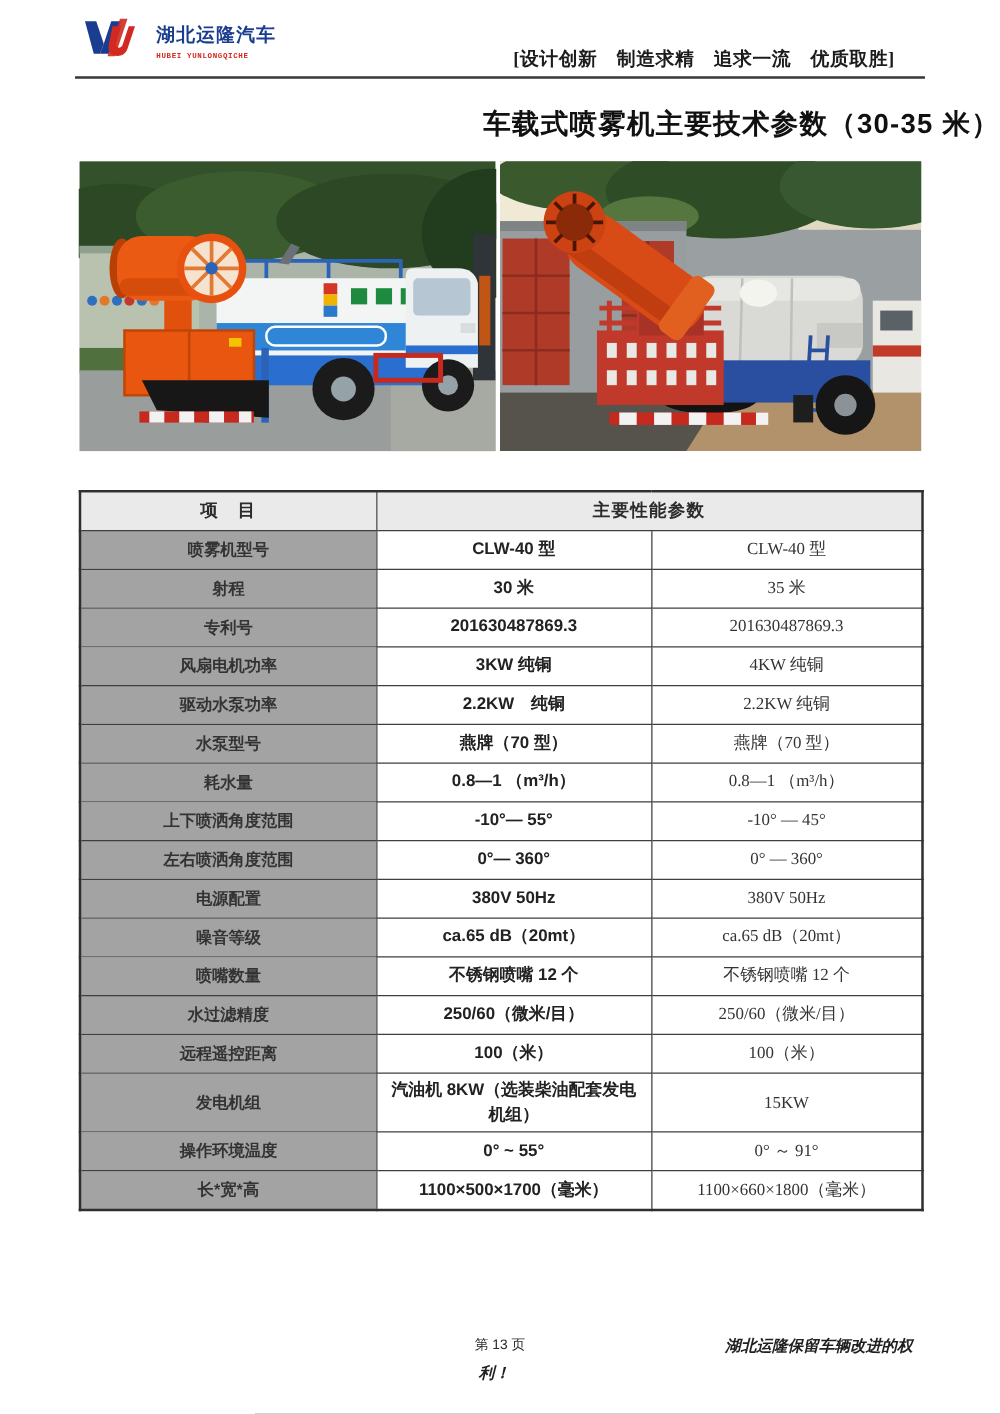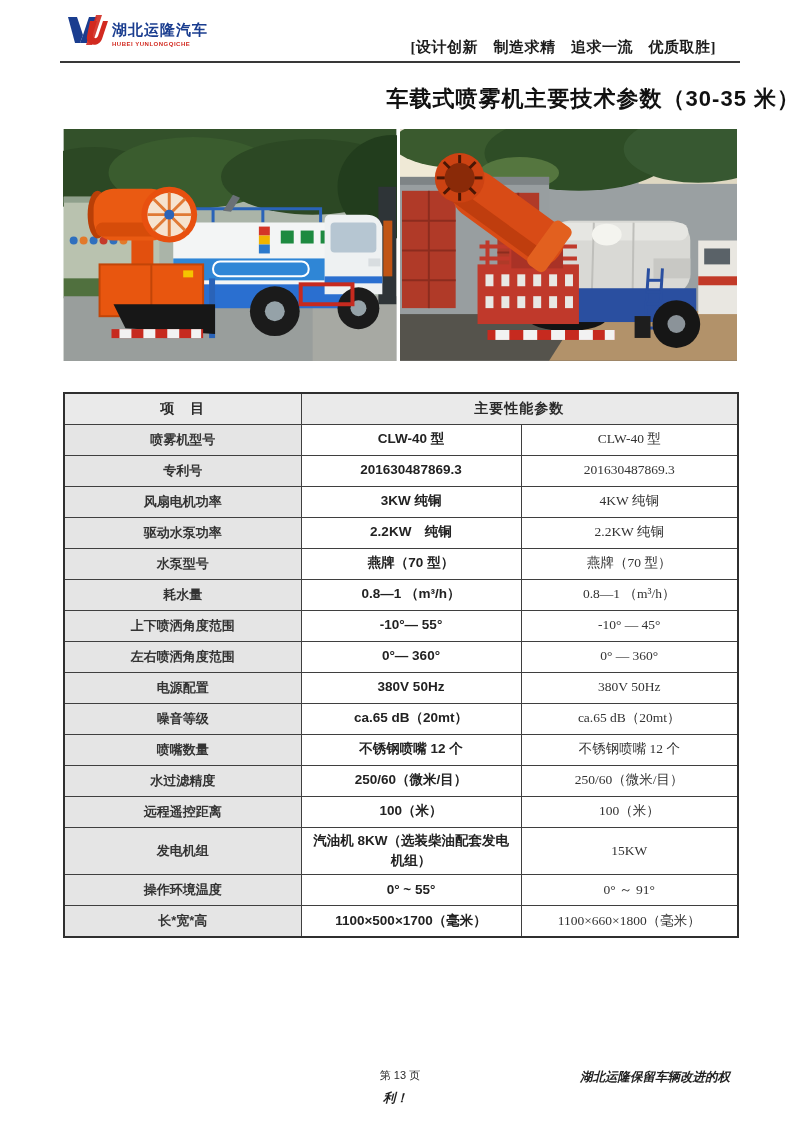--- a/index.html
+++ b/index.html
@@ -4,21 +4,21 @@
 <style>
   * { margin:0; padding:0; box-sizing:border-box; }
   html,body { background:#888; }
   body { font-family:"Liberation Sans", sans-serif; }
   .page {
     position:relative; width:800px; height:1131px;
     background:#ffffff; margin:0 auto; overflow:hidden;
     color:#222;
   }
   
-  .logo-block { position:absolute; left:66px; top:13px; display:flex; align-items:flex-start; gap:4px; }
+  .logo-block { position:absolute; left:66px; top:13px; display:flex; align-items:flex-start; gap:17px;font-family:Liberation Mono, monospace; }
   .logo-text { display:flex; flex-direction:column; margin-top:9px; }
   .logo-cn { font-size:15px; font-weight:bold; color:#1a3d8f; letter-spacing:1px; line-height:1.1; }
   .logo-en { font-size:6px; font-weight:bold; color:#d22a20; letter-spacing:0.5px; margin-top:2px; }
   .slogan {
     position:absolute; right:84px; top:38px;
     font-family:"Liberation Serif", serif; font-weight:bold;
     font-size:15px; color:#1c1c1c; letter-spacing:0.5px;
   }
   .header-divider { position:absolute; left:60px; top:61px; width:680px; height:2px; background:#383838; }
   
@@ -38,21 +38,21 @@
   }
   table.spec th, table.spec td {
     border:1px solid #3f3f3f; text-align:center; vertical-align:middle;
     padding:3px 6px; line-height:1.5; overflow:hidden;
   }
   table.spec th {
     background:#eaeaea; font-size:14px; font-weight:bold; color:#2b2b2b;
     height:31px; letter-spacing:1px;
   }
   td.c-label {
-    background:#e5e5e5; font-size:13px; font-weight:bold; color:#333;
+    background:#a3a3a3; font-size:13px; font-weight:bold; color:#333;
     height:31px;
   }
   td.c-v1 { background:#fff; font-size:13.5px; font-weight:bold; color:#222; }
   td.c-v2 { background:#fff; font-size:13.5px; font-family:"Liberation Serif", serif; color:#333; }
   
   .footer-page { position:absolute; left:0; top:1068px; width:100%; text-align:center; font-size:11px; color:#2b2b2b; }
   .footer-rights-1 {
     position:absolute; right:70px; top:1069px;
     font-family:"Liberation Serif", serif; font-style:italic; font-weight:bold;
     font-size:12.5px; color:#1f1f1f;
@@ -287,20 +287,25 @@
         <th colspan="2">主要性能参数</th>
       </tr>
     </thead>
     <tbody>
     <tr>
       <td class="c-label">喷雾机型号</td>
       <td class="c-v1">CLW-40 型</td>
       <td class="c-v2">CLW-40 型</td>
     </tr>
 
+    <tr>
+      <td class="c-label">射程</td>
+      <td class="c-v1">30 米</td>
+      <td class="c-v2">35 米</td>
+    </tr>
 
     <tr>
       <td class="c-label">专利号</td>
       <td class="c-v1">201630487869.3</td>
       <td class="c-v2">201630487869.3</td>
     </tr>
 
     <tr>
       <td class="c-label">风扇电机功率</td>
       <td class="c-v1">3KW 纯铜</td>

